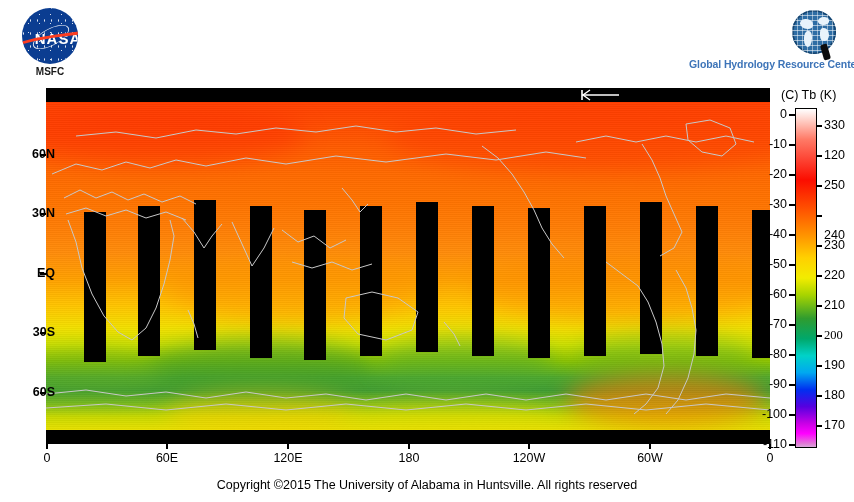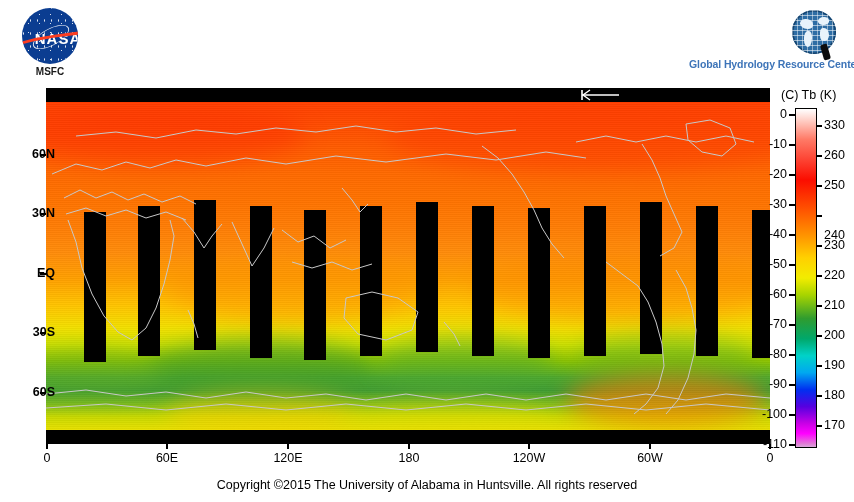--- a/index.html
+++ b/index.html
@@ -385,25 +385,25 @@
   <div class="ctick-r" style="top:215px;"></div>
   <div class="ctick-r" style="top:245px;"></div>
   <div class="ctick-r" style="top:275px;"></div>
   <div class="ctick-r" style="top:305px;"></div>
   <div class="ctick-r" style="top:335px;"></div>
   <div class="ctick-r" style="top:365px;"></div>
   <div class="ctick-r" style="top:395px;"></div>
   <div class="ctick-r" style="top:425px;"></div>
 
   <div class="clab-r" style="top:118px;">330</div>
-  <div class="clab-r" style="top:148px;">260</div>
+  <div class="clab-r" style="top:148px;">120</div>
   <div class="clab-r" style="top:178px;">250</div>
   <div class="clab-r" style="top:208px;margin-top:20px;">240</div>
   <div class="clab-r" style="top:238px;">230</div>
   <div class="clab-r" style="top:268px;">220</div>
   <div class="clab-r" style="top:298px;">210</div>
-  <div class="clab-r" style="top:328px;">200</div>
+  <div class="clab-r" style="top:328px;font-family:Liberation Serif, serif;">200</div>
   <div class="clab-r" style="top:358px;">190</div>
   <div class="clab-r" style="top:388px;">180</div>
   <div class="clab-r" style="top:418px;">170</div>
 </div>
 
 <div id="footer">Copyright ©2015 The University of Alabama in Huntsville.  All rights reserved</div>
 
 </body></html>

